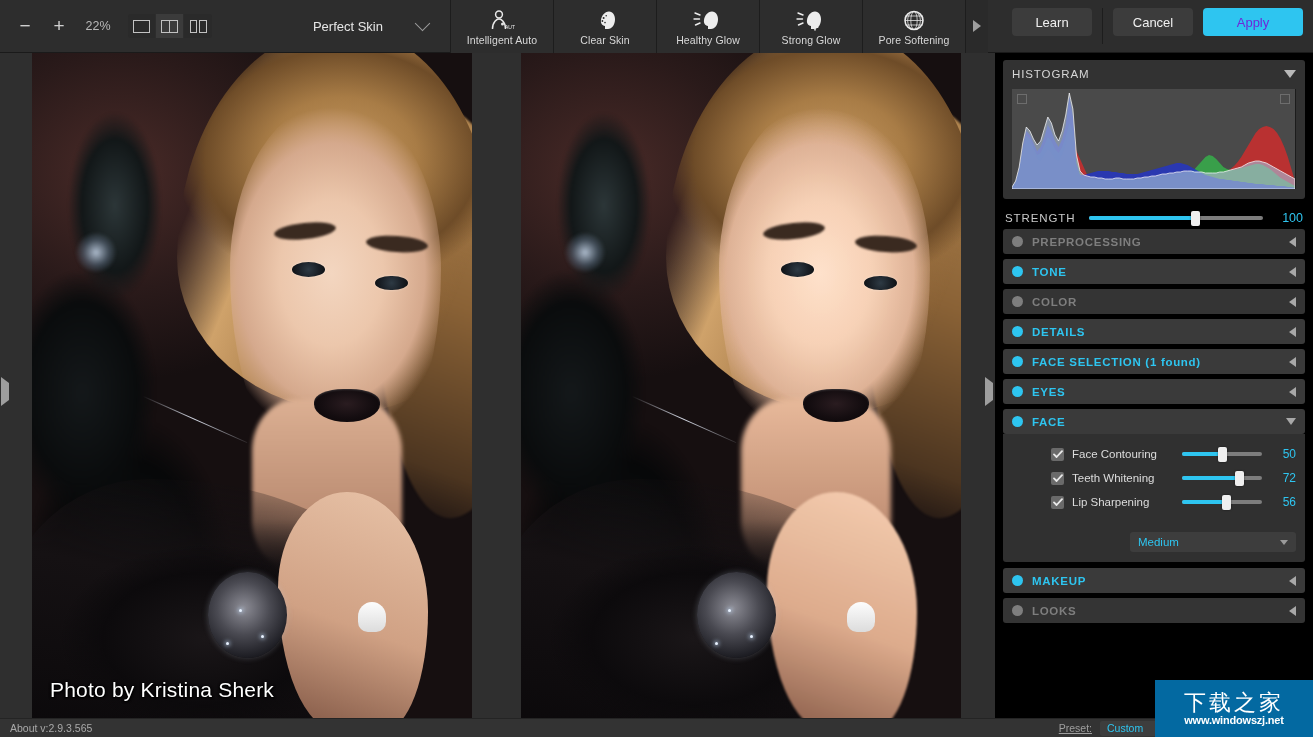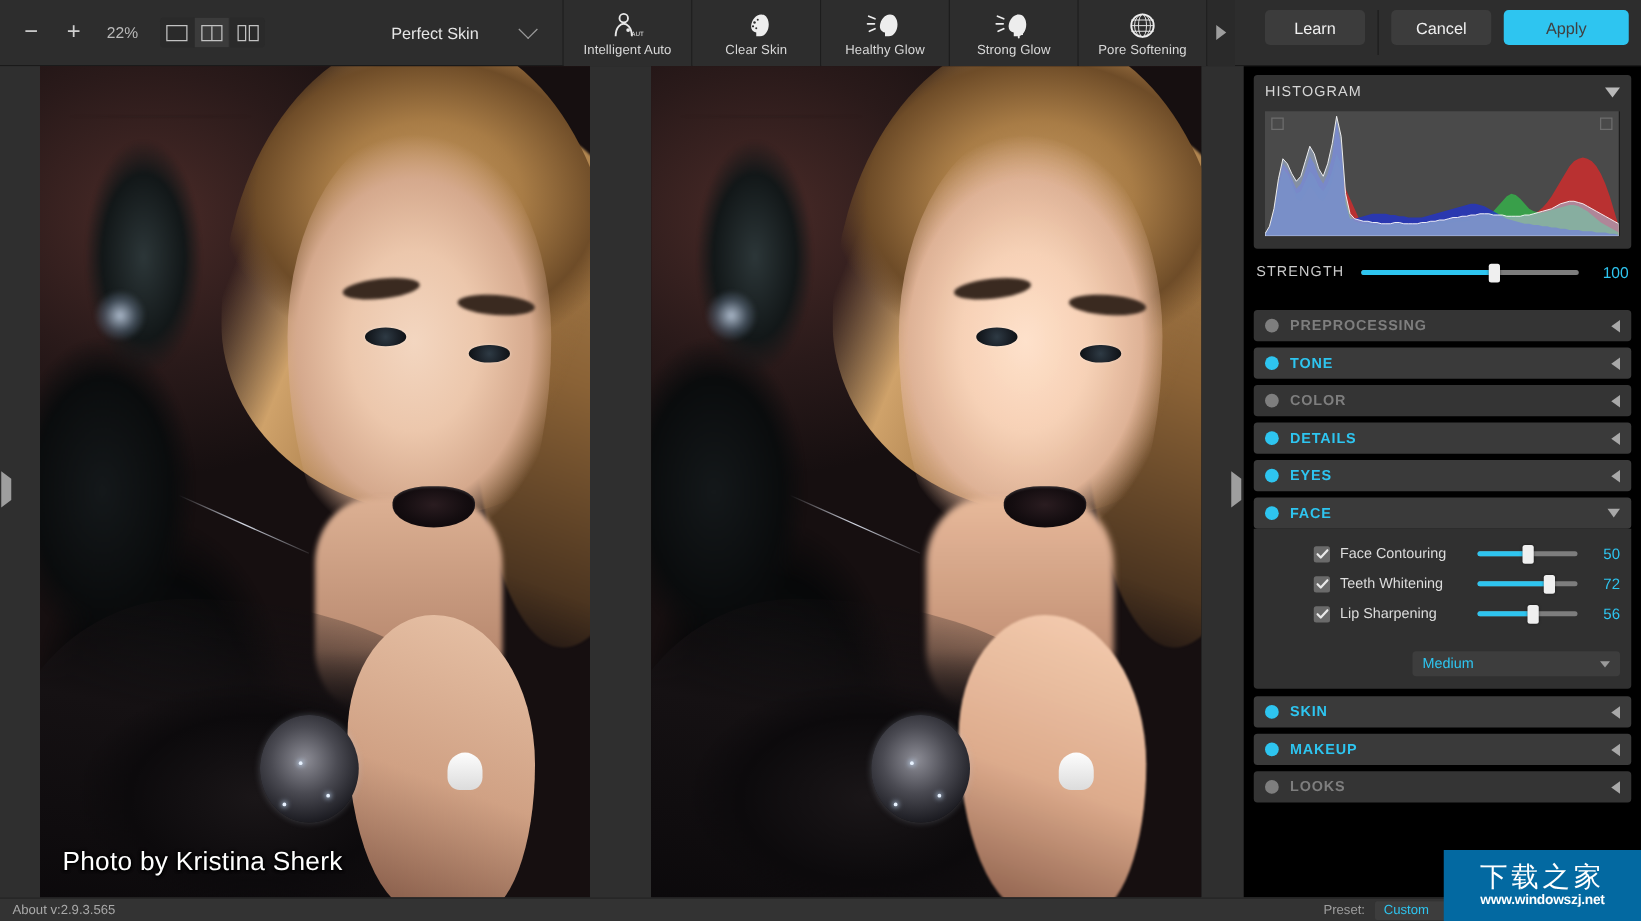--- a/index.html
+++ b/index.html
@@ -69,36 +69,36 @@
   }
   .tri-right { width: 0; height: 0; border-left: 8px solid #9e9e9e; border-top: 6px solid transparent; border-bottom: 6px solid transparent; }
 
   .tb-actions { display: flex; align-items: flex-start; gap: 10px; padding: 0 10px 0 18px; margin-left: 6px; }
   .btn {
     height: 28px; min-width: 80px; padding: 0 16px; border-radius: 4px;
     display: flex; align-items: center; justify-content: center;
     font-size: 13px; cursor: pointer; user-select: none;
   }
   .btn-dark { background: #3c3c3c; color: #f0f0f0; }
-  .btn-apply { background: #2ec5f0; color: #404040; font-weight: 400; min-width: 100px; }
+  .btn-apply { background: #2ec5f0; color: #6d28d9; font-weight: 400; min-width: 100px; }
   .sep-v { width: 1px; height: 36px; background: #1d1d1d; }
 
   
   .canvas {
     position: absolute; top: 53px; left: 0; width: 995px; height: 665px;
     background: #2f2f2f; display: flex; align-items: flex-start; justify-content: flex-start;
   }
   .pane-arrow-l, .pane-arrow-r {
     position: absolute; top: 330px; z-index: 6;
   }
   .pane-arrow-l { left: 1px; }
   .pane-arrow-r { right: 2px; }
 
   .img-wrap {
-    position: absolute; top: 0; height: 665px; width: 440px; overflow: hidden; background: #000000;
+    position: absolute; top: 0; height: 665px; width: 440px; overflow: hidden; background: #3b82f6;
   }
   .img-left { left: 32px; }
   .img-right { left: 521px; }
 
   
   .photo { position: absolute; inset: 0; }
   .photo .bg {
     position: absolute; inset: 0;
     background:
       radial-gradient(ellipse 300px 260px at 20% 18%, #4a2b28 0%, #2a1a1a 45%, #160f10 80%),
@@ -220,21 +220,21 @@
     margin-top: 9px; height: 100px; background: #4a4a4a; position: relative; overflow: hidden;
     border-right: 1px solid #1c1c1c;
   }
   .hist-box .clip-l, .hist-box .clip-r {
     position: absolute; top: 5px; width: 10px; height: 10px; border: 1px solid #6d6d6d; cursor: pointer;
   }
   .hist-box .clip-l { left: 5px; } .hist-box .clip-r { right: 5px; }
   .hist-svg { position: absolute; inset: 0; width: 100%; height: 100%; }
 
   .strength-row {
-    display: flex; align-items: center; gap: 10px; margin: 12px 2px 23px 2px;
+    display: flex; align-items: center; gap: 10px; margin: 12px 2px 4px 2px;
   }
   .strength-label { color: #c9c9c9; font-size: 11.5px; letter-spacing: .9px; width: 74px; }
   .sl-val { color: #2ec5f0; font-size: 12.5px; width: 30px; text-align: right; }
 
   .slider { position: relative; flex: 1; height: 14px; display: flex; align-items: center; cursor: pointer; }
   .slider .track { position: absolute; left: 0; right: 0; height: 4px; background: #7d7d7d; border-radius: 2px; }
   .slider .fill { position: absolute; left: 0; height: 4px; background: #2ec5f0; border-radius: 2px; }
   .slider .thumb {
     position: absolute; width: 9px; height: 15px; background: #efefef;
     border-radius: 2px; margin-left: -4.5px; box-shadow: 0 0 2px rgba(0,0,0,.6);
@@ -271,21 +271,21 @@
   .dd-caret { width: 0; height: 0; border-top: 5px solid #9a9a9a; border-left: 4px solid transparent; border-right: 4px solid transparent; }
 
   
   .statusbar {
     position: absolute; bottom: 0; left: 0; width: 1313px; height: 19px;
     background: #333333; display: flex; align-items: center;
     border-top: 1px solid #242424;
   }
   .about { color: #a9a9a9; font-size: 10.5px; padding-left: 10px; cursor: pointer; }
   .preset-area { margin-left: auto; display: flex; align-items: center; gap: 8px; padding-right: 8px; }
-  .preset-lab { color: #9e9e9e; font-size: 10.5px; }
+  .preset-lab { color: #9e9e9e; font-size: 10.5px; text-decoration: underline; }
   .preset-field {
     width: 205px; height: 15px; background: #3d3d3d; border-radius: 2px;
     display: flex; align-items: center; padding: 0 7px; cursor: pointer;
   }
   .preset-val { color: #2ec5f0; font-size: 10.5px; }
 
   
   .watermark {
     position: absolute; right: 0; bottom: 0; width: 158px; height: 57px;
     background: #0369a1; z-index: 30;
@@ -520,20 +520,25 @@
       <span class="sec-label">COLOR</span>
       <span class="caret-c"></span>
     </div>
     <div class="sec">
       <span class="dot"></span>
       <span class="sec-label">DETAILS</span>
       <span class="caret-c"></span>
     </div>
     <div class="sec">
       <span class="dot"></span>
+      <span class="sec-label">FACE SELECTION (1 found)</span>
+      <span class="caret-c"></span>
+    </div>
+    <div class="sec">
+      <span class="dot"></span>
       <span class="sec-label">EYES</span>
       <span class="caret-c"></span>
     </div>
 
     <div class="sec" style="margin-bottom:3px">
       <span class="dot"></span>
       <span class="sec-label">FACE</span>
       <span class="caret-o"></span>
     </div>
     <div class="sec-body">
@@ -582,25 +587,20 @@
         </span>
         <span class="ctrl-val">56</span>
       </div>
 
       <div class="dropdown">
         <span class="dd-val">Medium</span>
         <span class="dd-caret"></span>
       </div>
     </div>
 
-    <div class="sec">
-      <span class="dot"></span>
-      <span class="sec-label">SKIN</span>
-      <span class="caret-c"></span>
-    </div>
     <div class="sec">
       <span class="dot"></span>
       <span class="sec-label">MAKEUP</span>
       <span class="caret-c"></span>
     </div>
     <div class="sec off">
       <span class="dot"></span>
       <span class="sec-label">LOOKS</span>
       <span class="caret-c"></span>
     </div>

